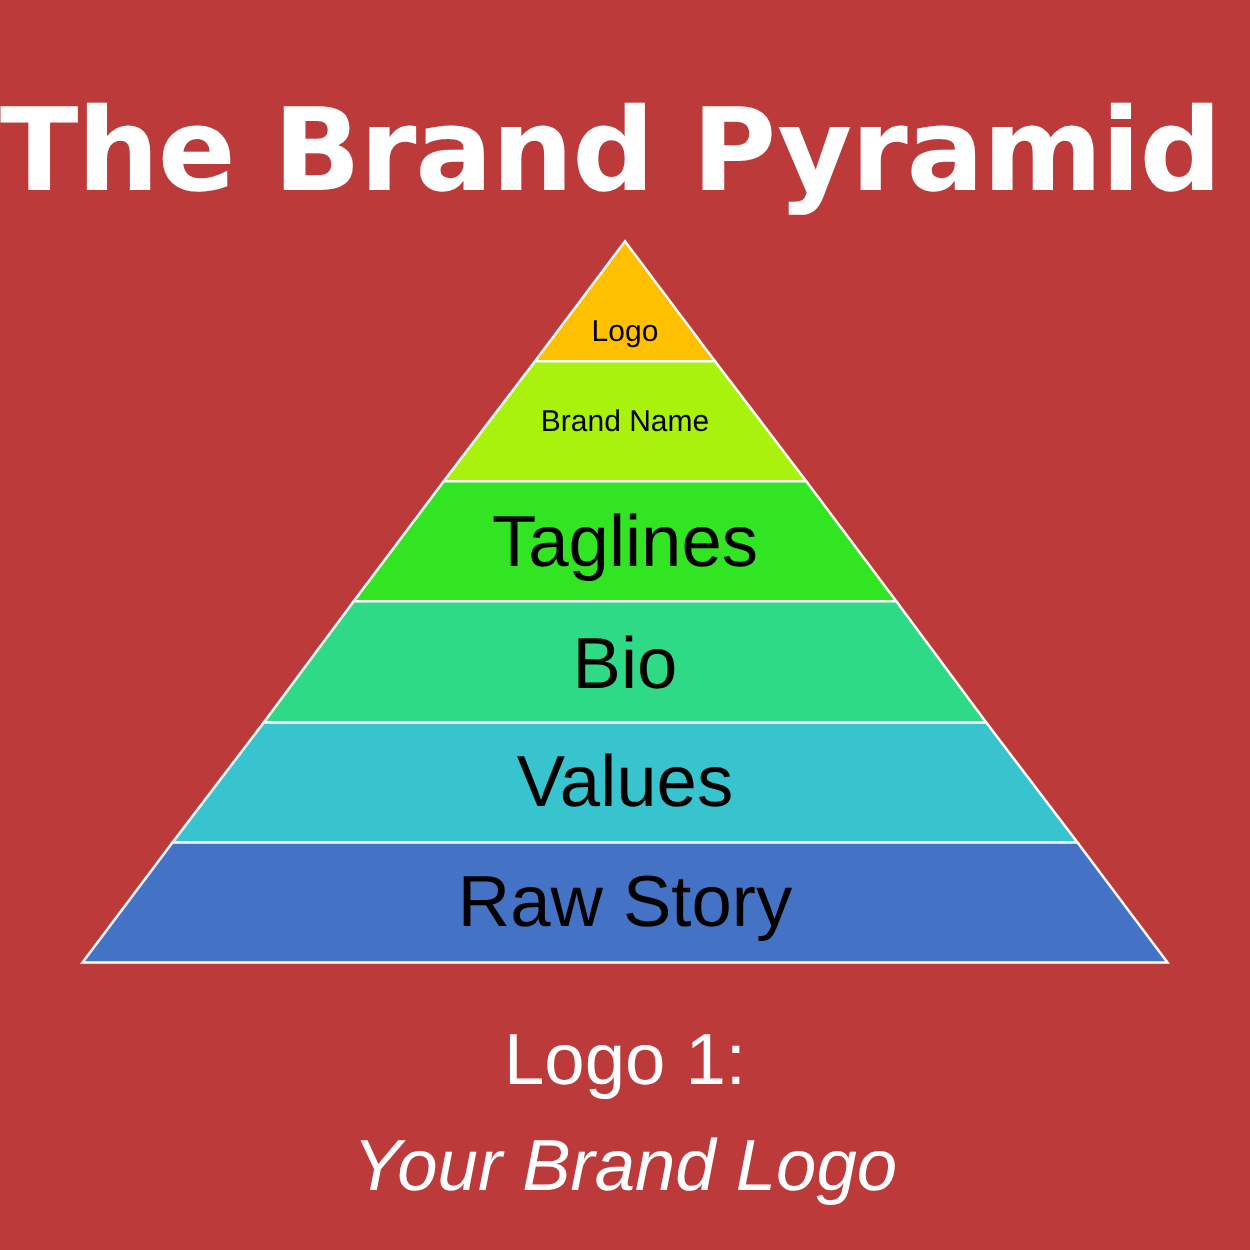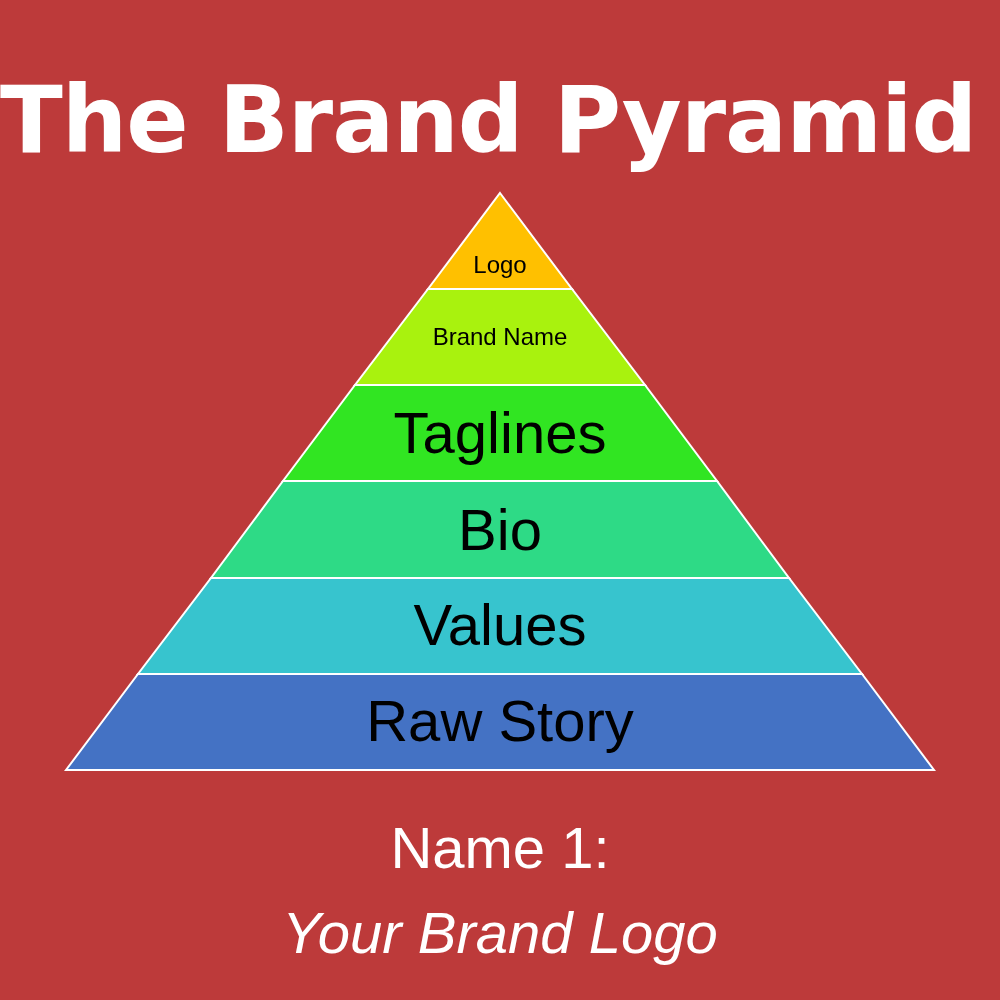--- a/index.html
+++ b/index.html
@@ -25,14 +25,14 @@
   <polygon points="138,674 862,674 934,770 66,770" fill="#4472C4" stroke="#fff" stroke-width="2"></polygon>
 
   <text class="layer-label" x="500" y="273" font-size="24">Logo</text>
   <text class="layer-label" x="500" y="345" font-size="24">Brand Name</text>
   <text class="layer-label" x="500" y="453" font-size="58">Taglines</text>
   <text class="layer-label" x="500" y="550" font-size="58">Bio</text>
   <text class="layer-label" x="500" y="645" font-size="58">Values</text>
   <text class="layer-label" x="500" y="741" font-size="58">Raw Story</text>
 </svg>
 
-<div class="sub sub1">Name 1:</div>
+<div class="sub sub1">Logo 1:</div>
 <div class="sub sub2">Your Brand Logo</div>
 
 </body></html>

